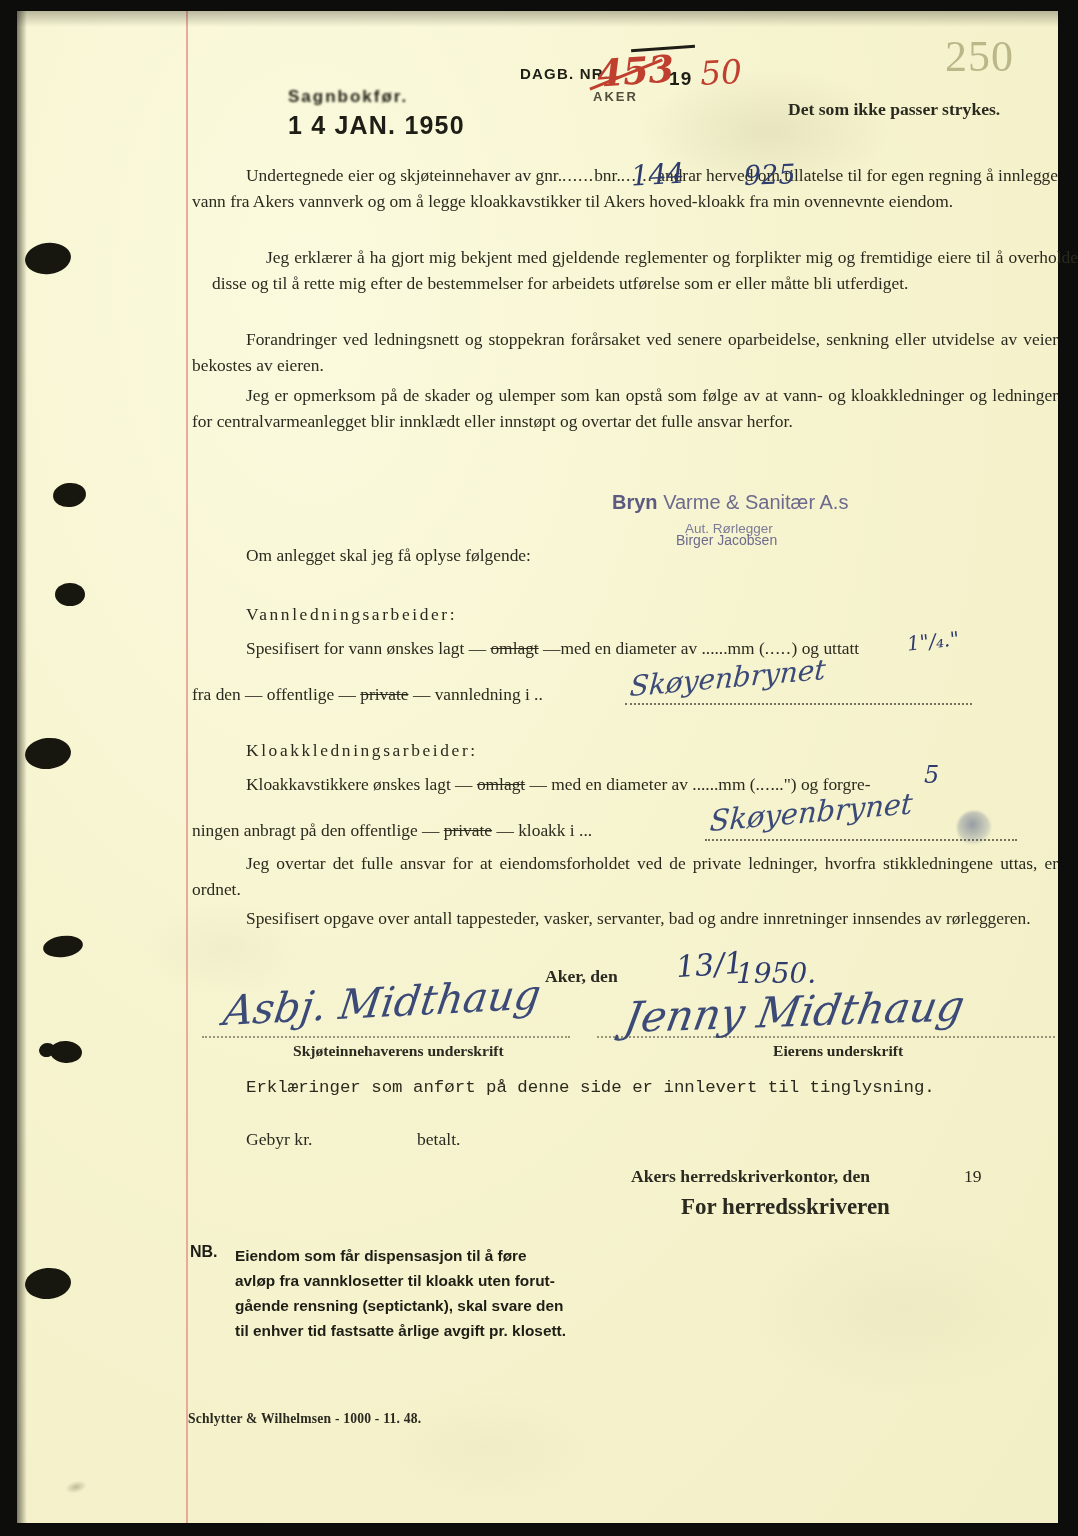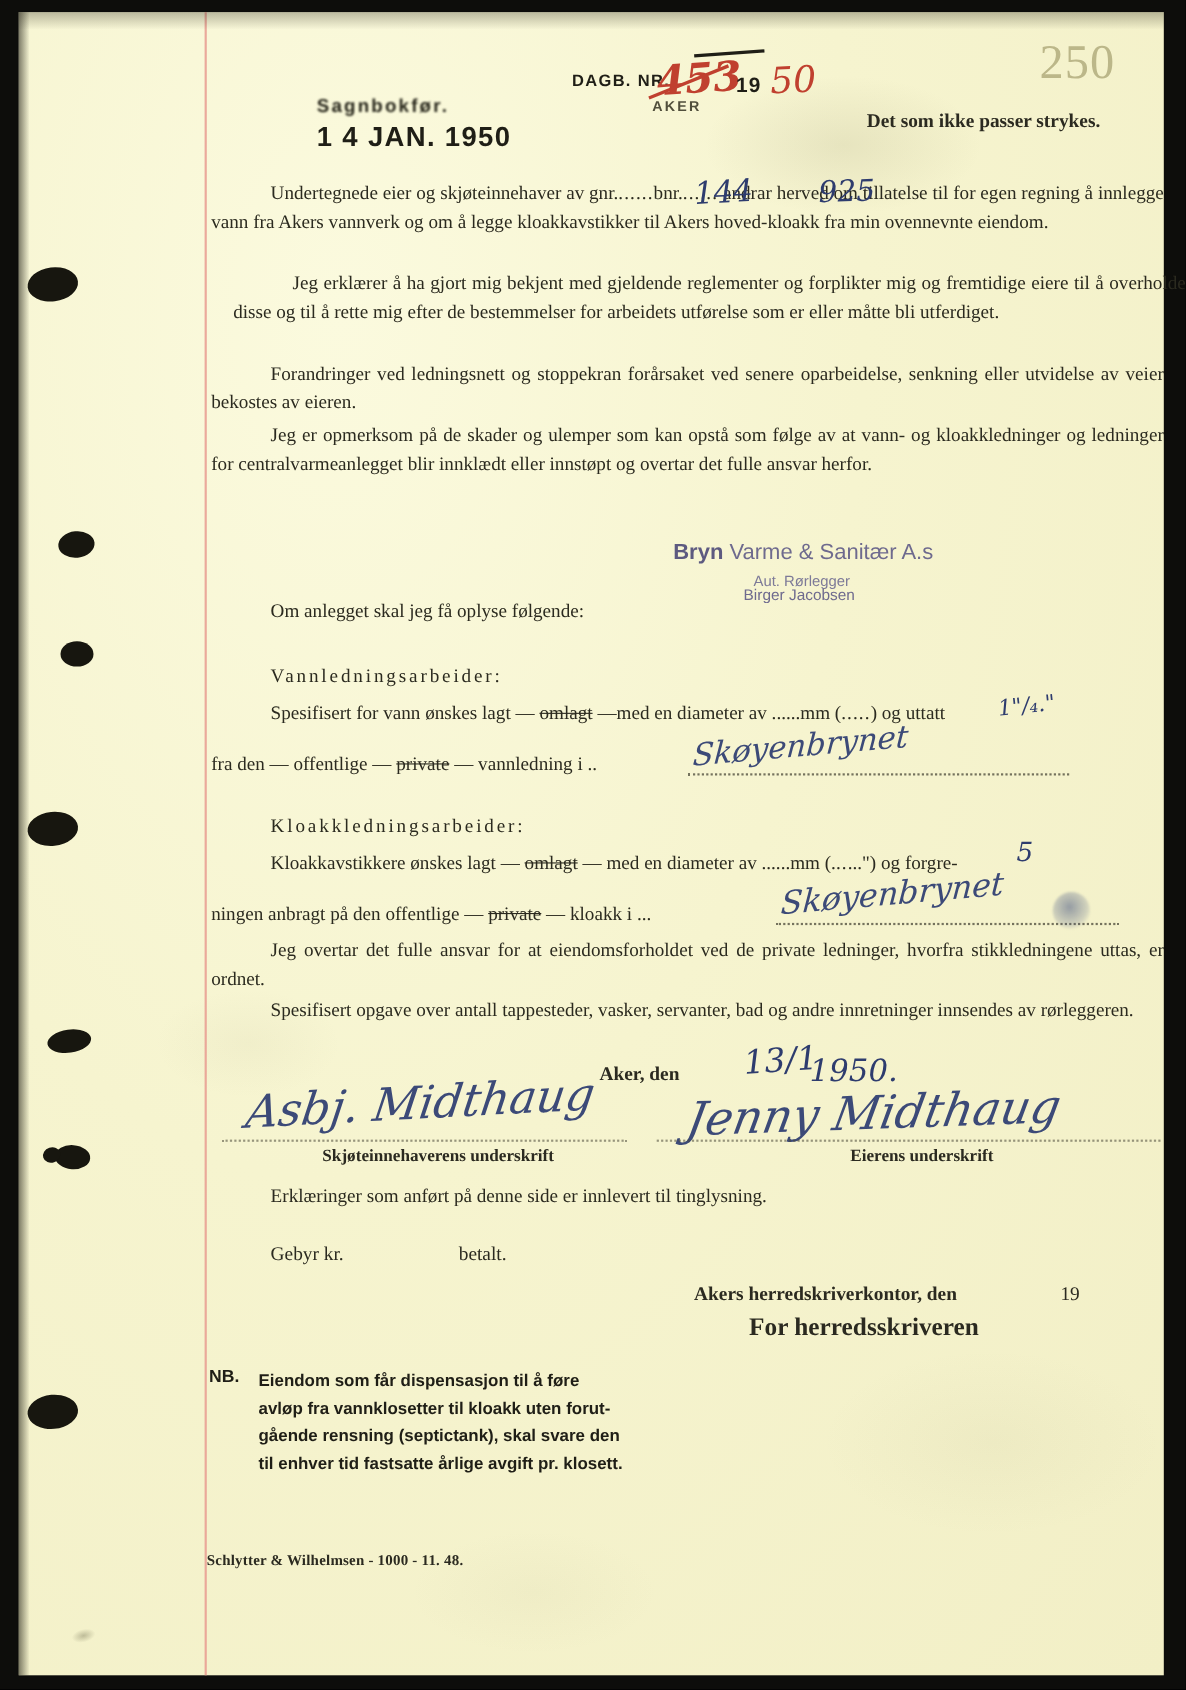--- a/index.html
+++ b/index.html
@@ -314,21 +314,21 @@
 
     <div class="hand-sig" style="left:207px; top:976px; font-size:41px; transform:rotate(-3deg) skewX(-11deg);">Asbj. Midthaug</div>
     <div class="hand-sig" style="left:608px; top:982px; font-size:42px; transform:rotate(-2deg) skewX(-12deg);">Jenny Midthaug</div>
 
     <div class="dotline" style="left:185px; top:1025px; width:368px; opacity:.55;"></div>
     <div class="dotline" style="left:580px; top:1025px; width:458px; opacity:.55;"></div>
 
     <div class="txt" style="left:276px; top:1031px; font-size:15.6px; font-weight:bold;">Skjøteinnehaverens  underskrift</div>
     <div class="txt" style="left:756px; top:1031px; font-size:15.6px; font-weight:bold;">Eierens  underskrift</div>
 
-    <div class="body-col" style="top:1064px;">
+    <div class="body-col" style="top:1064px;font-family:Liberation Mono, monospace;">
       <p class="indent">Erklæringer  som  anført  på  denne  side  er  innlevert  til  tinglysning.</p>
     </div>
 
     <div class="txt" style="left:229px; top:1118px; font-size:17.6px;">Gebyr  kr.</div>
     <div class="txt" style="left:400px; top:1118px; font-size:17.6px;">betalt.</div>
 
     <div class="txt" style="left:614px; top:1155px; font-size:17.6px; font-weight:bold; white-space:nowrap;">Akers  herredskriverkontor,  den</div>
     <div class="txt" style="left:947px; top:1155px; font-size:17.6px;">19</div>
     <div class="txt" style="left:664px; top:1183px; font-size:23px; font-weight:bold; white-space:nowrap;">For  herredsskriveren</div>
 

